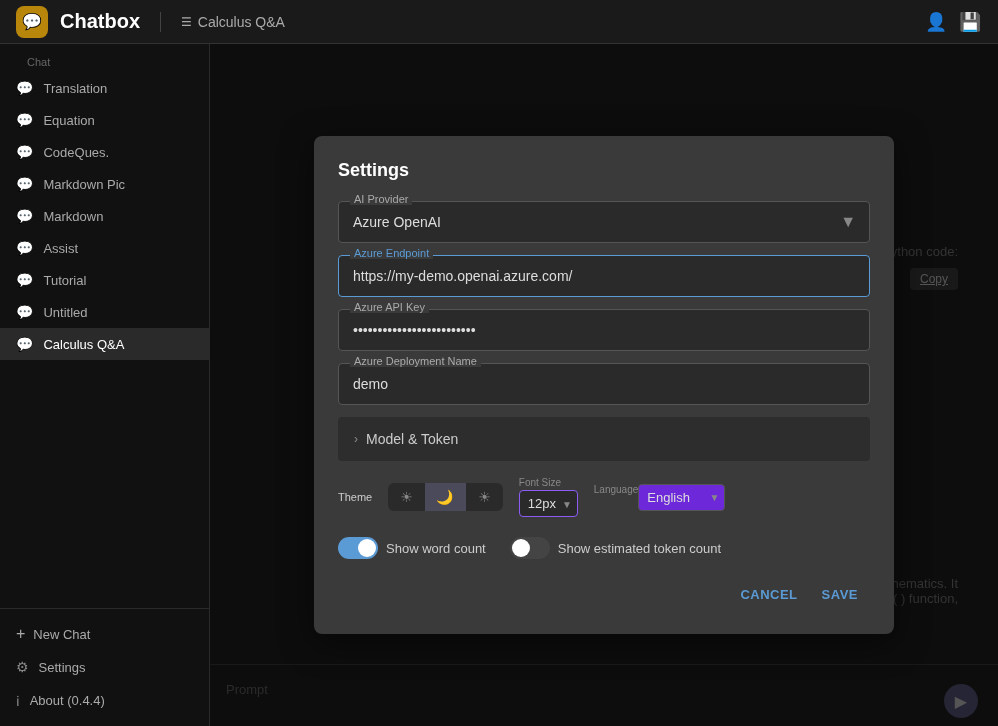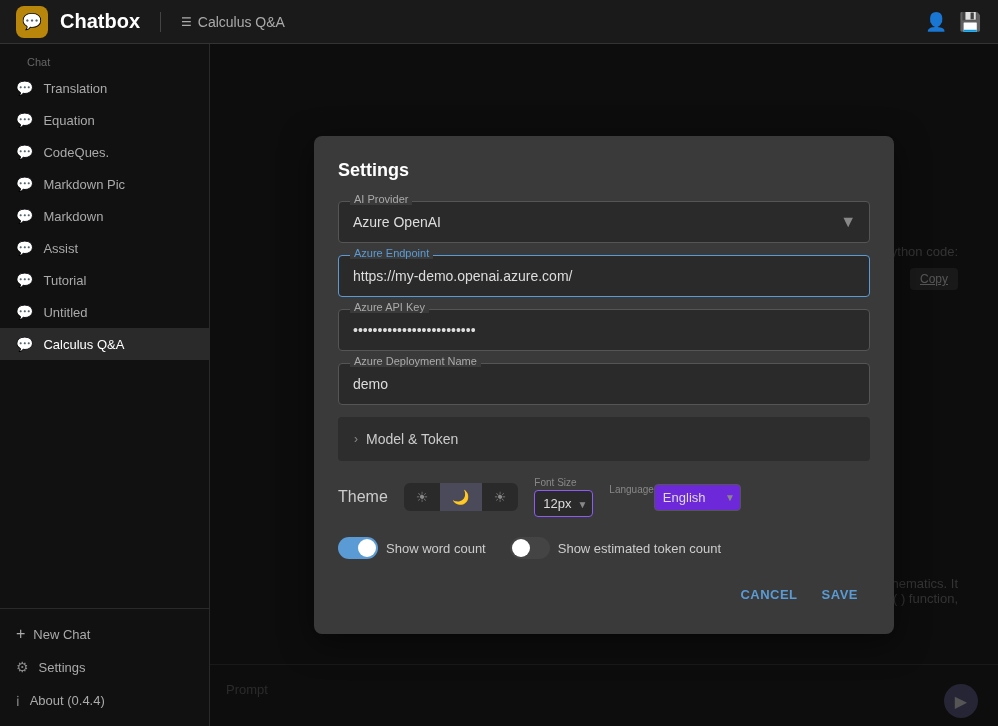--- a/index.html
+++ b/index.html
@@ -297,21 +297,21 @@
 
     
     .bottom-settings {
       display: flex;
       align-items: center;
       gap: 16px;
       margin-bottom: 20px;
       flex-wrap: wrap;
     }
     .theme-label {
-      font-size: 16px;
+      font-size: 11px;
       color: #ccc;
     }
     .theme-buttons {
       display: flex;
       background: #2a2a2a;
       border-radius: 6px;
       overflow: hidden;
     }
     .theme-btn {
       padding: 6px 12px;

